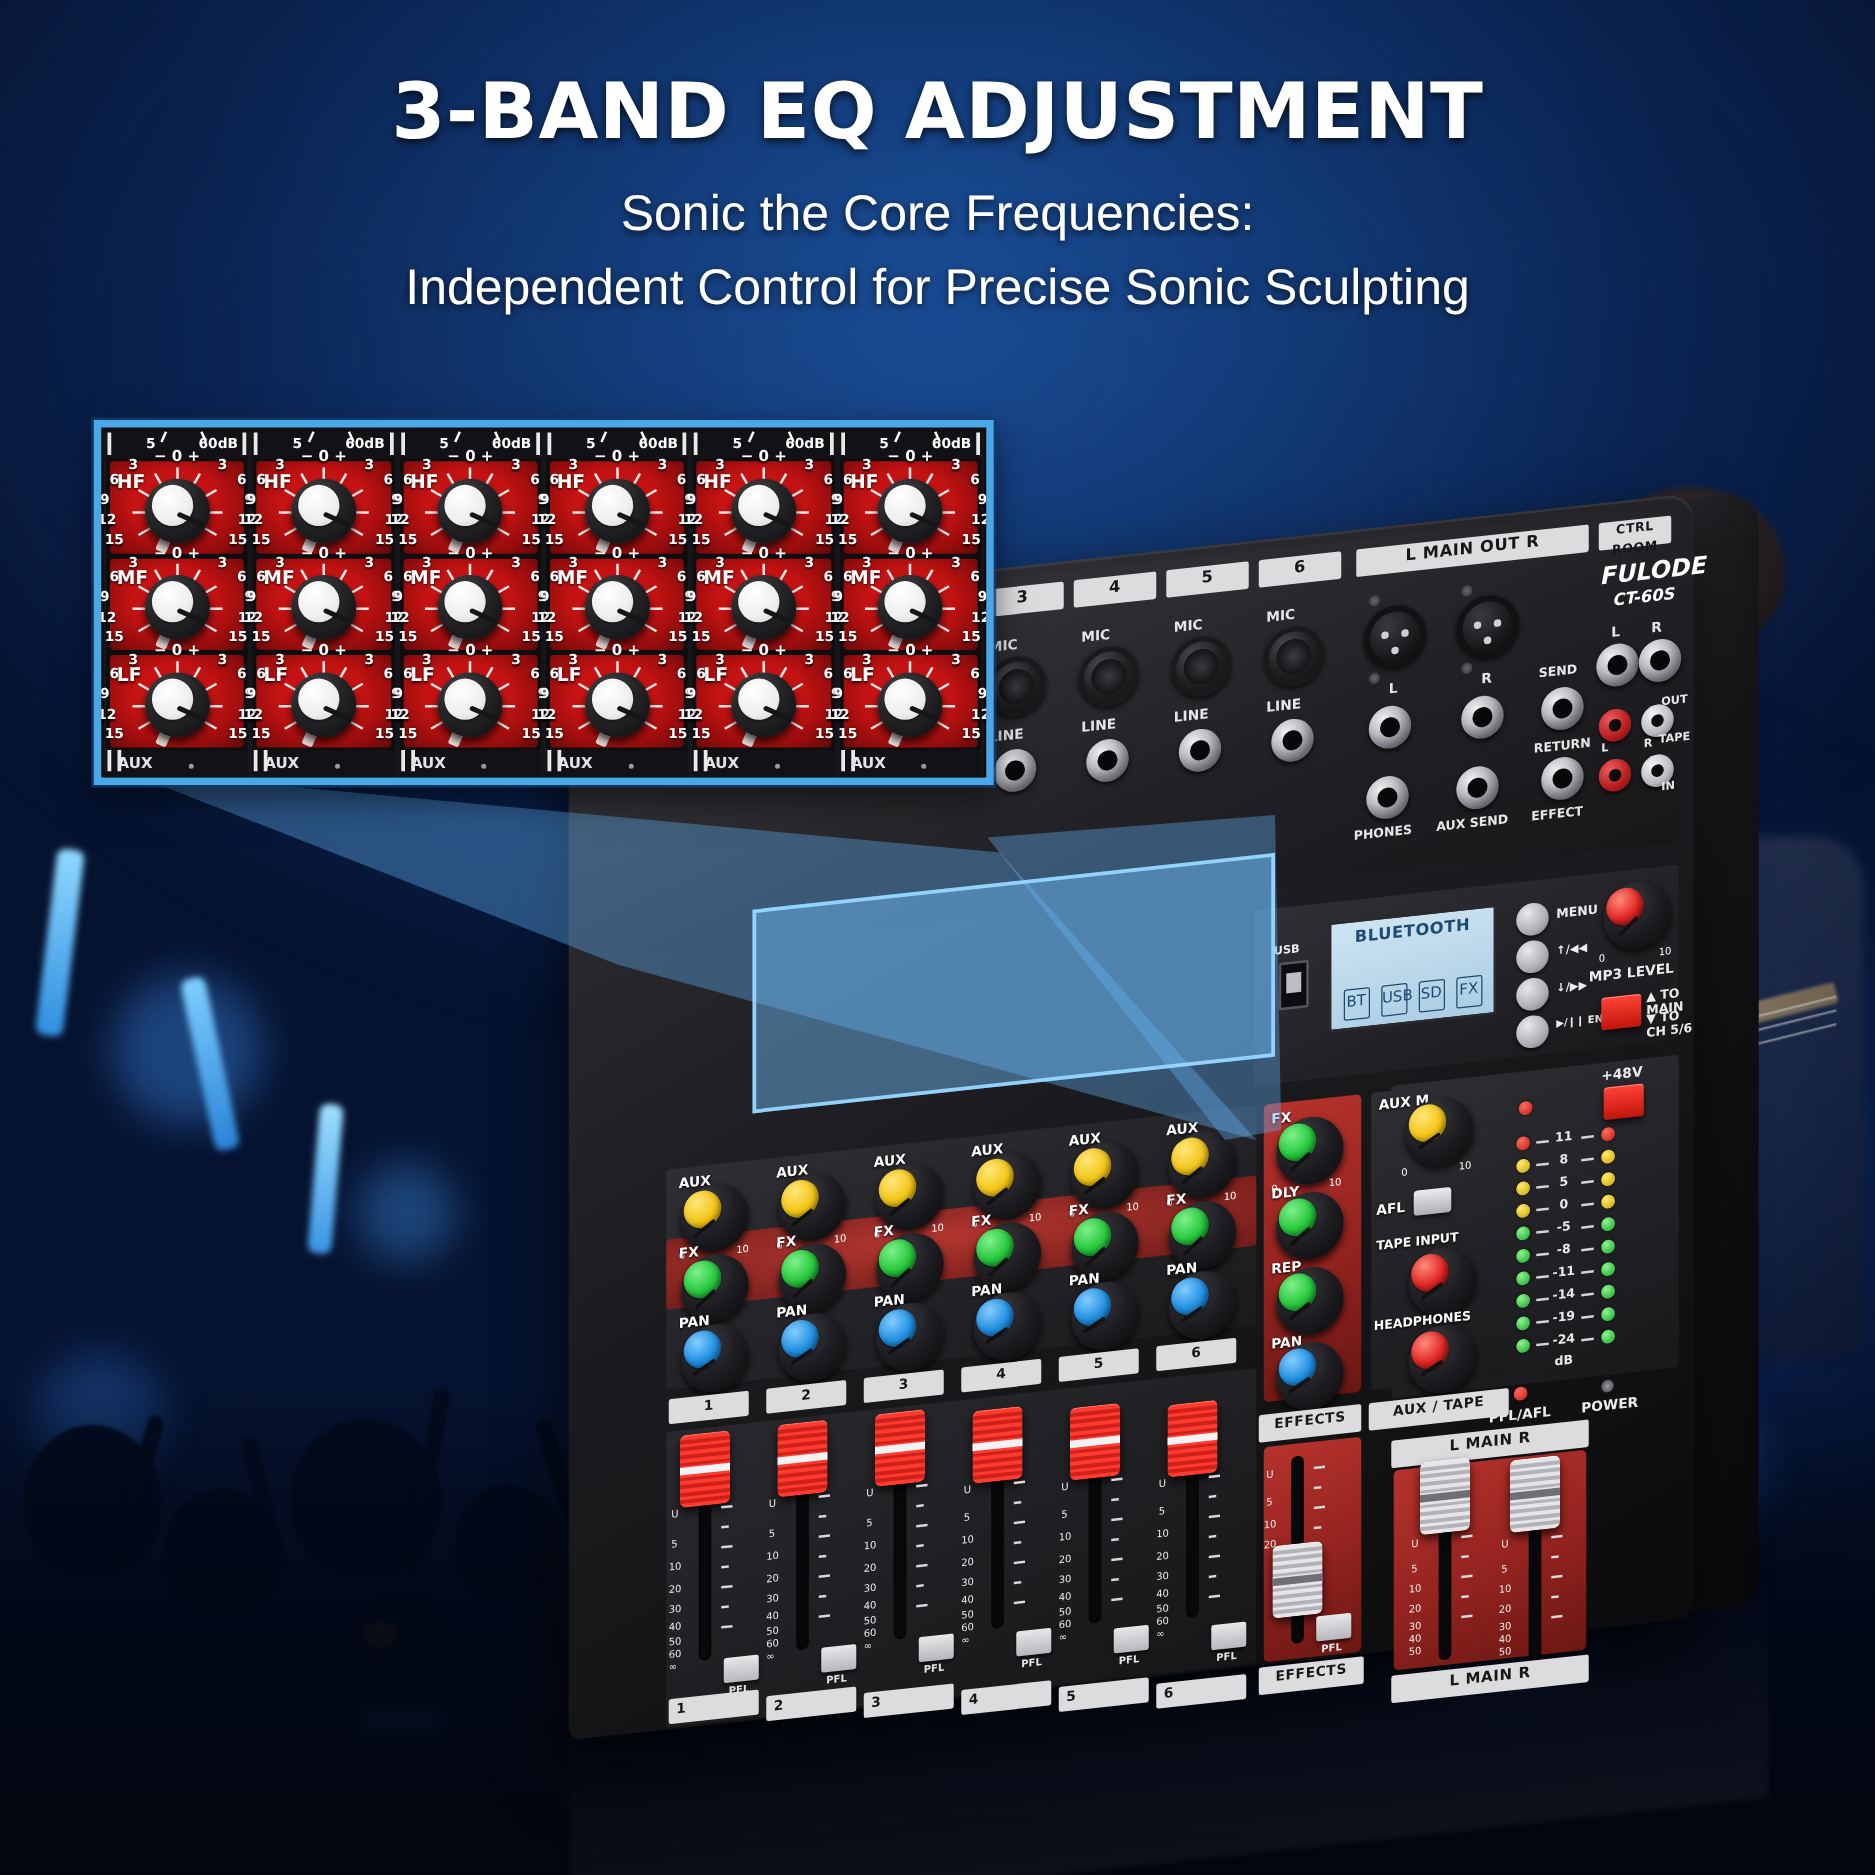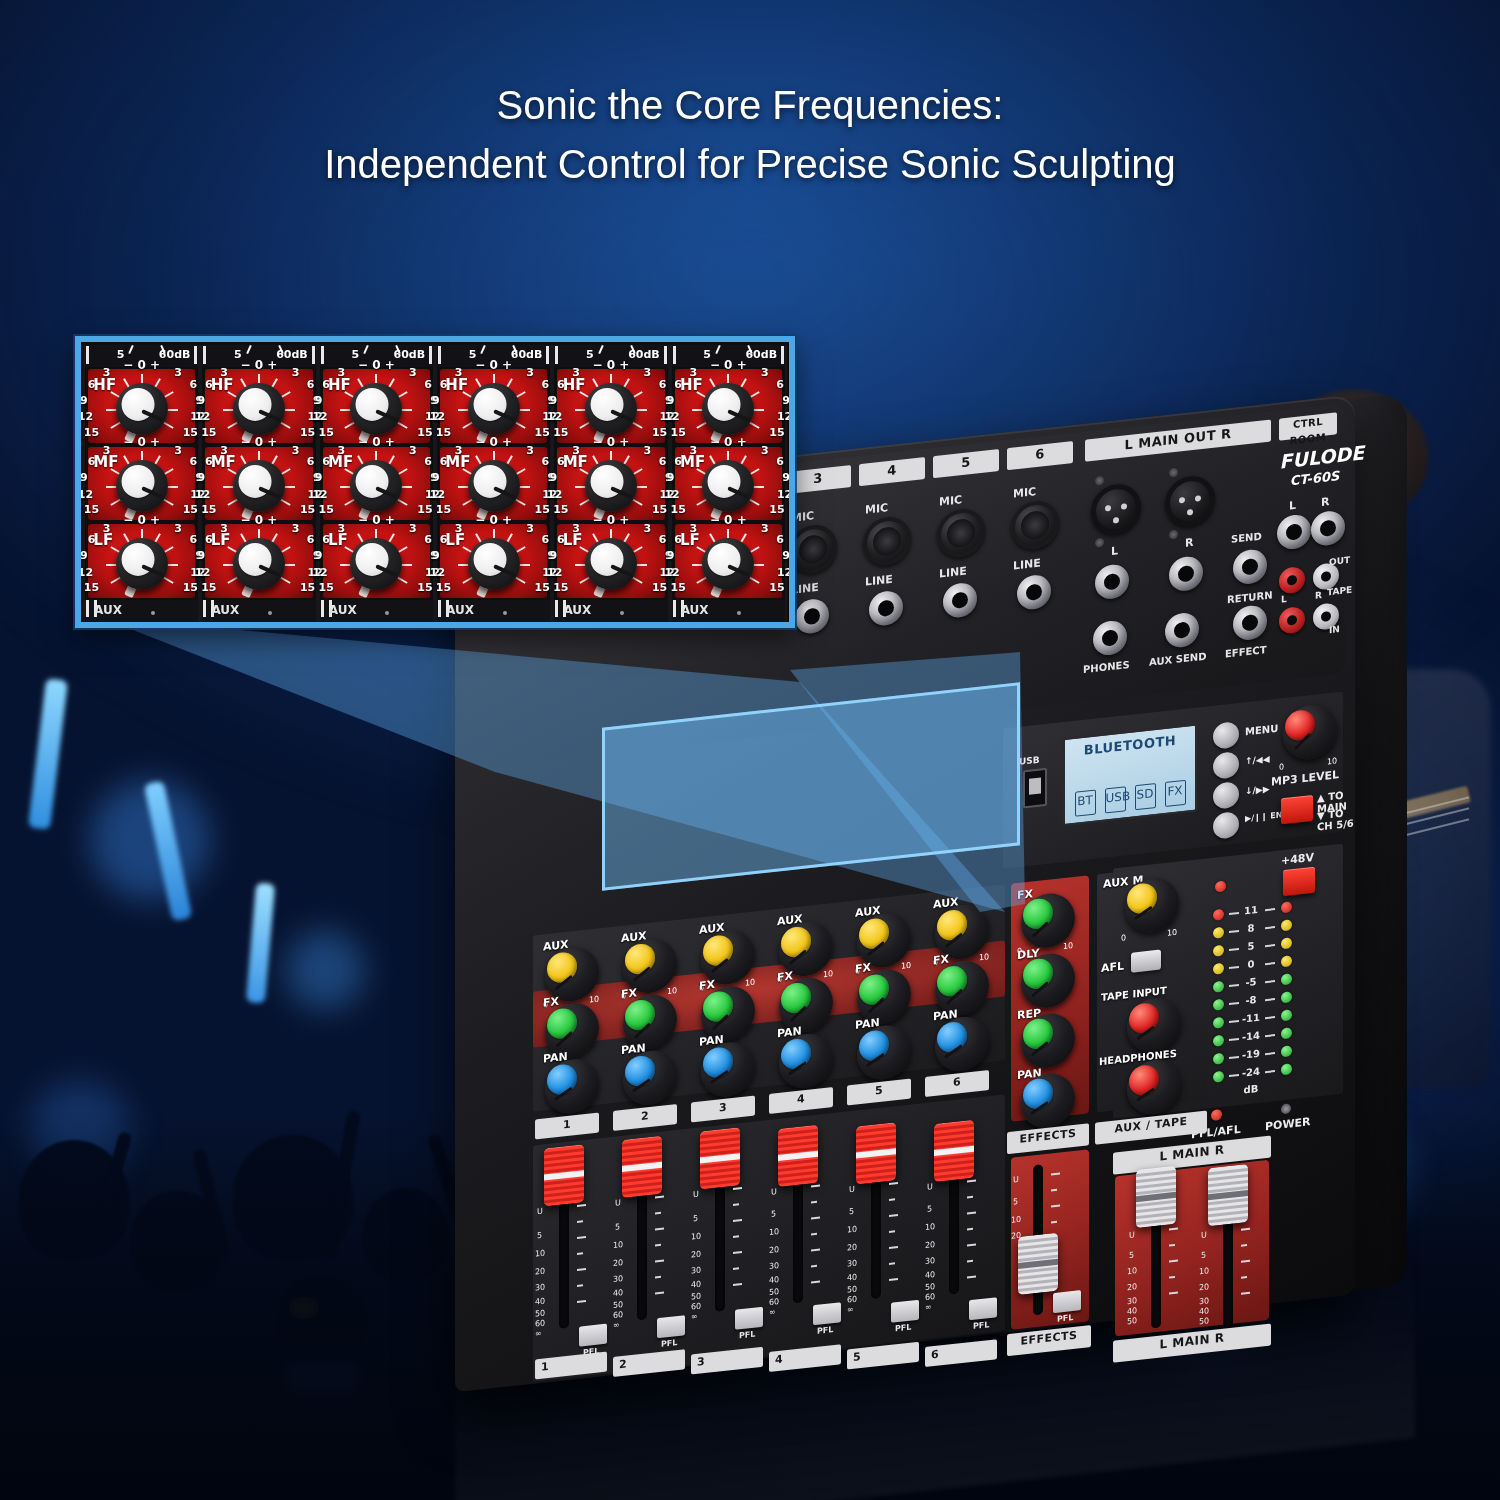--- a/index.html
+++ b/index.html
@@ -354,20 +354,21 @@
     <div class="g-str" style="top:47.2%;"></div>
     <div class="g-str" style="top:48.4%;"></div>
     <div class="g-str" style="top:49.6%;"></div>
     <div class="p-hand"></div>
   </div>
 
   <div class="bg-floor"></div>
 </div>
 
 <div class="headline">
+  <div class="h-title">3-BAND EQ ADJUSTMENT</div>
   <div class="h-sub">Sonic the Core Frequencies:</div>
   <div class="h-sub" style="margin-top:4px;">Independent Control for Precise Sonic Sculpting</div>
 </div>
 
 <div id="mixer">
   <div class="board">
     <div class="chassis-edge"></div>
     <div class="chassis">
 
       <div class="panel" style="left:10px;top:8px;width:880px;height:270px;background:linear-gradient(160deg,#3a3a3f,#222226 60%,#17171a);border-radius:10px;"></div>

